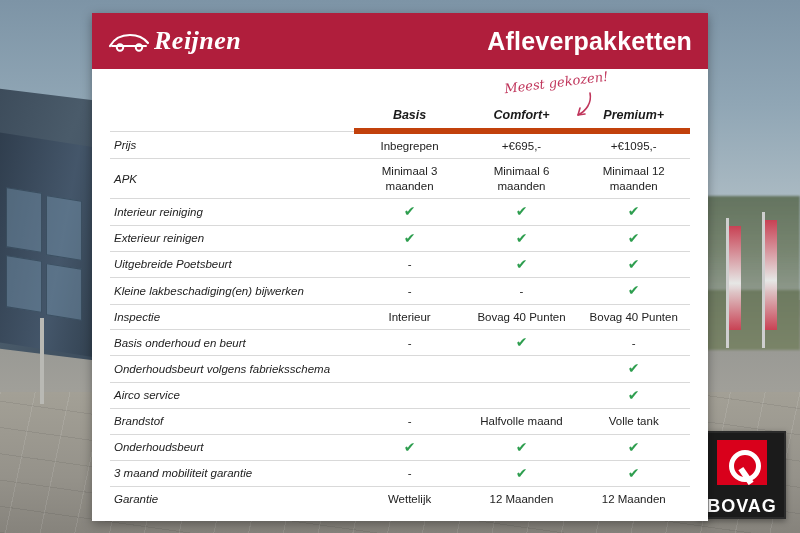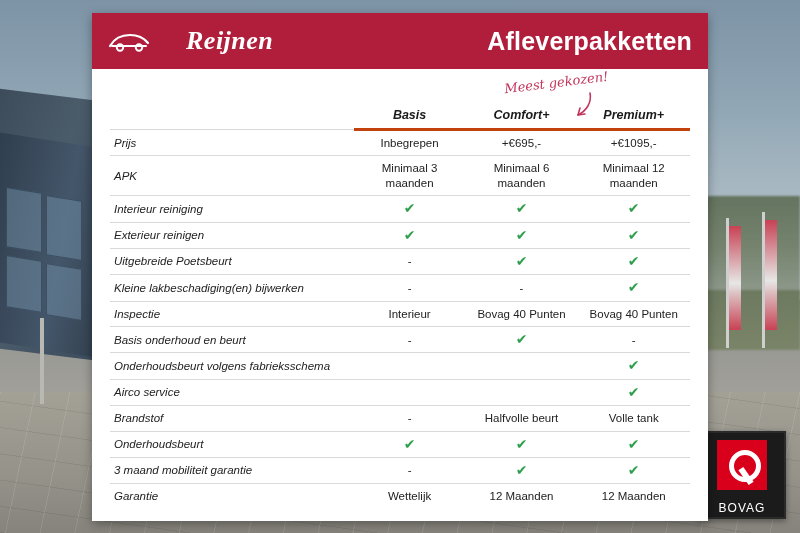--- a/index.html
+++ b/index.html
@@ -126,23 +126,23 @@
   .bovag-mark:after {
     content: "";
     position: absolute;
     left: 26px; top: 27px;
     width: 6px; height: 18px;
     background: #fff;
     transform: rotate(-35deg);
   }
   .bovag-text {
     color: #fff;
-    font-size: 12px;
+    font-size: 18px;
     letter-spacing: 1px;
-    font-weight: normal;
+    font-weight: bold;
     margin-top: 11px;
     font-family: "Liberation Sans", sans-serif;
   }
   
   .card {
     position: absolute;
     left: 92px;
     top: 13px;
     width: 616px;
     height: 508px;
@@ -169,21 +169,20 @@
     position: relative;
   }
   .logo-car svg { display: block; }
   .logo-text {
     color: #ffffff;
     font-family: "Liberation Serif", serif;
     font-style: italic;
     font-size: 26px;
     font-weight: bold;
     letter-spacing: .5px;
-    margin-left: 32px;
   }
   .header-title {
     color: #ffffff;
     font-size: 25px;
     font-weight: bold;
     letter-spacing: .2px;
     font-family: "Liberation Sans", sans-serif;
   }
   .card-body {
     position: relative;
@@ -224,21 +223,21 @@
   table.pkg col.c2 { width: 19.3%; }
   table.pkg col.c3 { width: 19.4%; }
   table.pkg th, table.pkg td {
     border-bottom: 1px solid #d9d9d9;
     padding: 5px 4px;
     font-size: 11.5px;
     color: #222;
     vertical-align: middle;
   }
   table.pkg thead th {
-    border-bottom: 3px solid #c2410c;
+    border-bottom: 6px solid #c2410c;
     font-size: 12.5px;
     font-weight: bold;
     font-style: italic;
     text-align: center;
     padding-bottom: 6px;
     color: #1a1a1a;
   }
   table.pkg thead th.blank { border-bottom: 1px solid #d9d9d9; }
   td.label {
     text-align: left;
@@ -389,21 +388,21 @@
             </tr>
             <tr>
               <td class="label">Airco service</td>
               <td class="val"></td>
               <td class="val"></td>
               <td class="val"><span class="check">✔</span></td>
             </tr>
             <tr>
               <td class="label">Brandstof</td>
               <td class="val">-</td>
-              <td class="val">Halfvolle beurt</td>
+              <td class="val">Halfvolle maand</td>
               <td class="val">Volle tank</td>
             </tr>
             <tr>
               <td class="label">Onderhoudsbeurt</td>
               <td class="val"><span class="check">✔</span></td>
               <td class="val"><span class="check">✔</span></td>
               <td class="val"><span class="check">✔</span></td>
             </tr>
             <tr>
               <td class="label">3 maand mobiliteit garantie</td>

